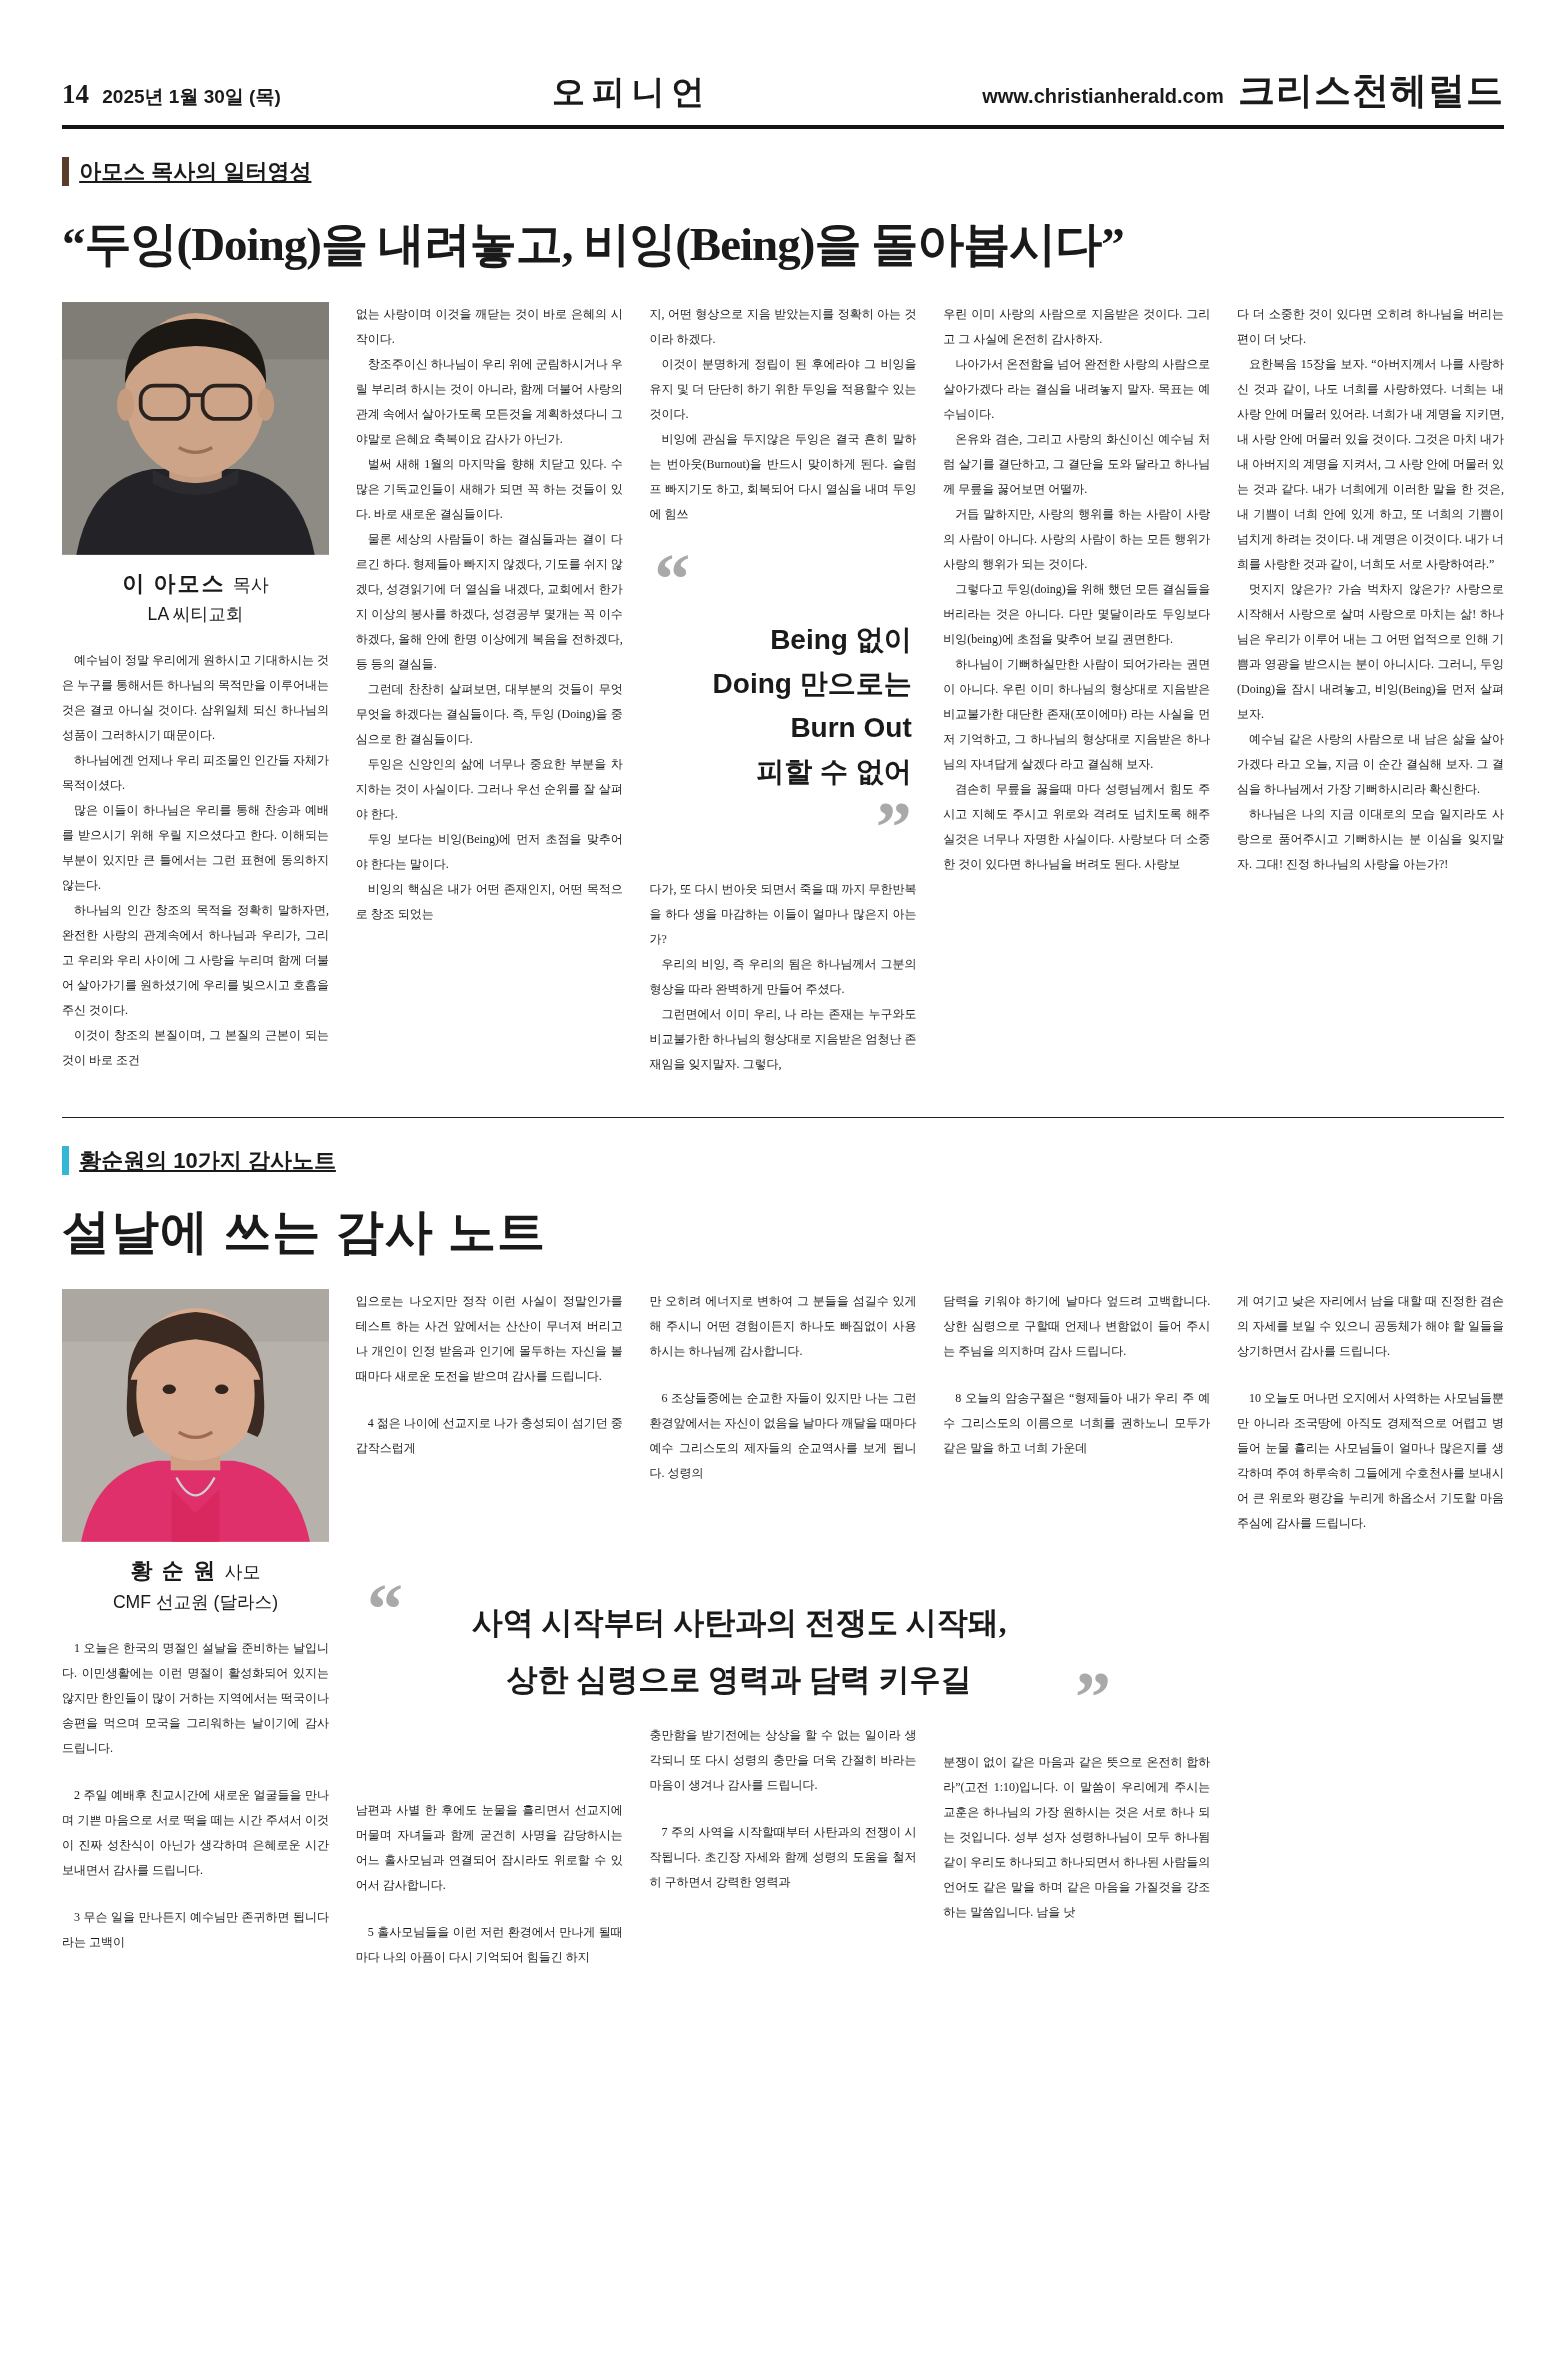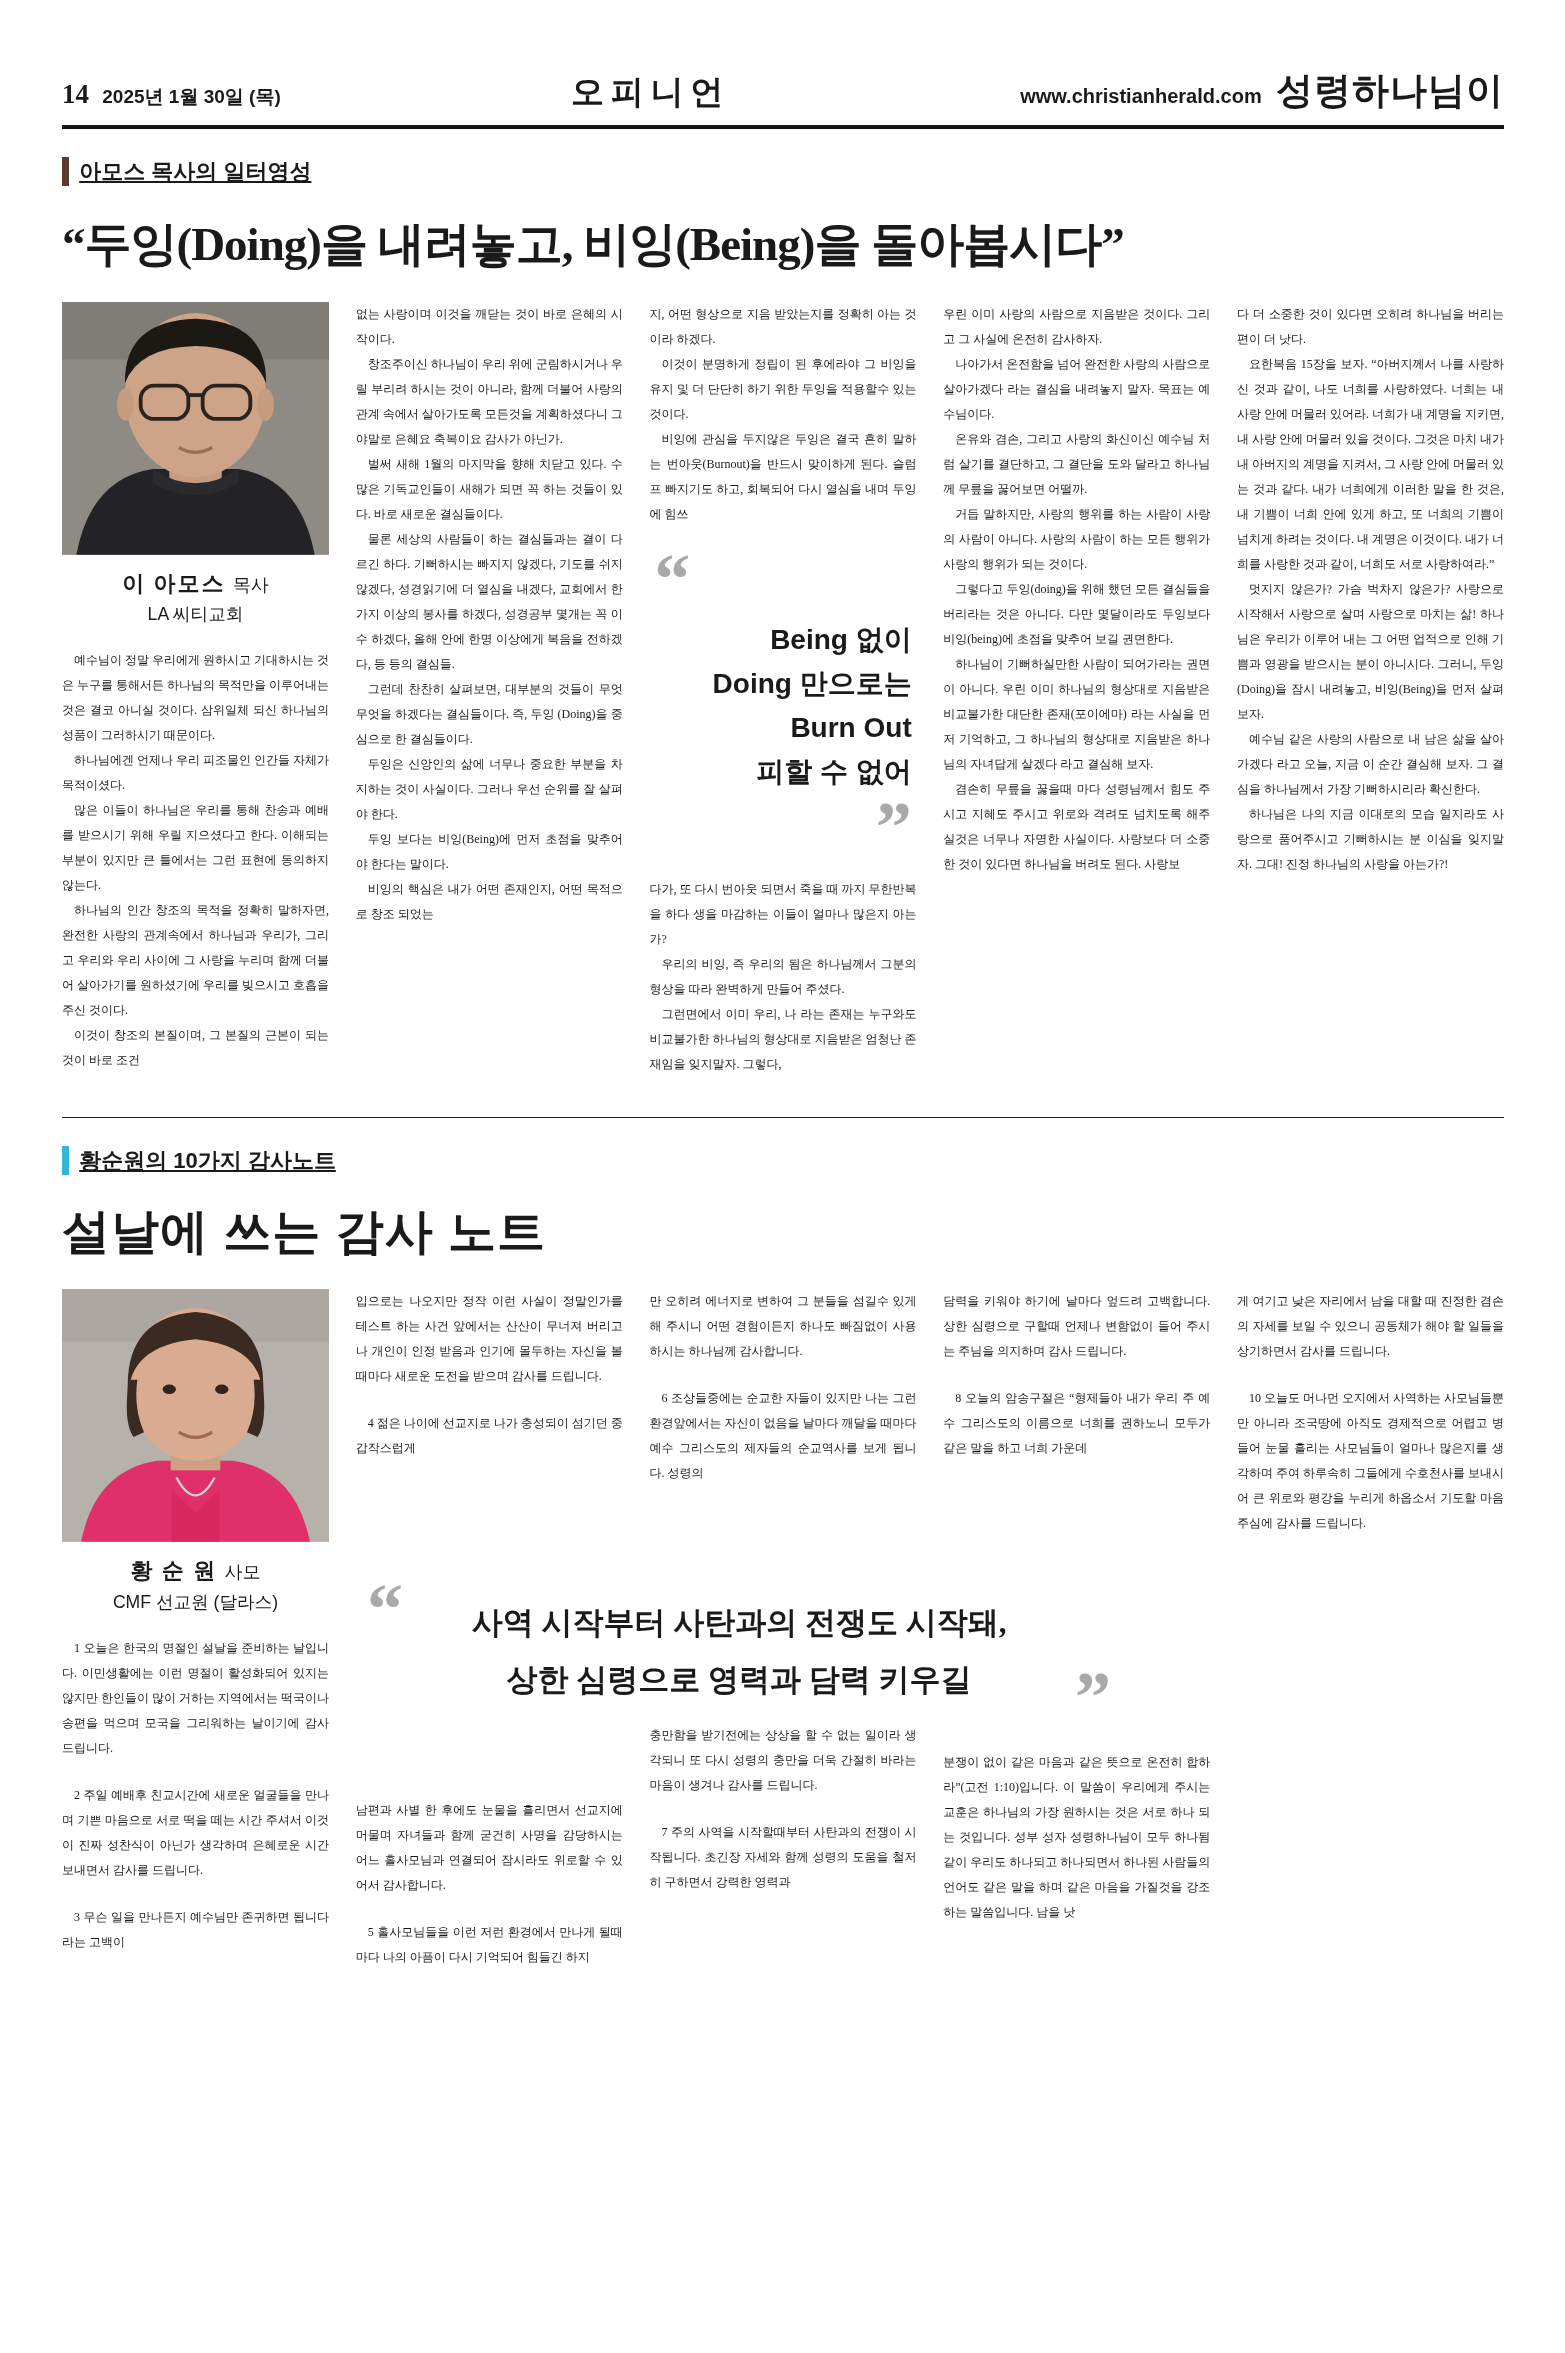--- a/index.html
+++ b/index.html
@@ -65,21 +65,21 @@
 <div class="page">
 
   <div class="hdr">
     <div class="hdr-left">
       <span class="pageno">14</span>
       <span class="dateline">2025년 1월 30일 (목)</span>
     </div>
     <div class="section-name">오피니언</div>
     <div class="hdr-right">
       <span class="website">www.christianherald.com</span>
-      <span class="masthead">성령하나님이</span>
+      <span class="masthead">크리스천헤럴드</span>
     </div>
   </div>
 
   <div class="a1">
     <div class="kicker">
       <span class="kicker-bar k1"></span>
       <span class="kicker-label">아모스 목사의 일터영성</span>
     </div>
     <h1 class="headline h1">“두잉(Doing)을 내려놓고, 비잉(Being)을 돌아봅시다”</h1>
 
@@ -115,21 +115,21 @@
             <p>하나님의 인간 창조의 목적을 정확히 말하자면, 완전한 사랑의 관계속에서 하나님과 우리가, 그리고 우리와 우리 사이에 그 사랑을 누리며 함께 더불어 살아가기를 원하셨기에 우리를 빚으시고 호흡을 주신 것이다.</p>
             <p>이것이 창조의 본질이며, 그 본질의 근본이 되는 것이 바로 조건</p>
           </div>
       </div>
 
       <div class="col">
         <div class="coltext" data-first="cont">
             <p>없는 사랑이며 이것을 깨닫는 것이 바로 은혜의 시작이다.</p>
             <p>창조주이신 하나님이 우리 위에 군림하시거나 우릴 부리려 하시는 것이 아니라, 함께 더불어 사랑의 관계 속에서 살아가도록 모든것을 계획하셨다니 그야말로 은혜요 축복이요 감사가 아닌가.</p>
             <p>벌써 새해 1월의 마지막을 향해 치닫고 있다. 수많은 기독교인들이 새해가 되면 꼭 하는 것들이 있다. 바로 새로운 결심들이다.</p>
-            <p>물론 세상의 사람들이 하는 결심들과는 결이 다르긴 하다. 기뻐하시는 빠지지 않겠다, 기도를 쉬지 않겠다, 성경읽기에 더 열심을 내겠다, 교회에서 한가지 이상의 봉사를 하겠다, 성경공부 몇개는 꼭 이수 하겠다, 올해 안에 한명 이상에게 복음을 전하겠다, 등 등의 결심들.</p>
+            <p>물론 세상의 사람들이 하는 결심들과는 결이 다르긴 하다. 형제들아 빠지지 않겠다, 기도를 쉬지 않겠다, 성경읽기에 더 열심을 내겠다, 교회에서 한가지 이상의 봉사를 하겠다, 성경공부 몇개는 꼭 이수 하겠다, 올해 안에 한명 이상에게 복음을 전하겠다, 등 등의 결심들.</p>
             <p>그런데 찬찬히 살펴보면, 대부분의 것들이 무엇 무엇을 하겠다는 결심들이다. 즉, 두잉 (Doing)을 중심으로 한 결심들이다.</p>
             <p>두잉은 신앙인의 삶에 너무나 중요한 부분을 차지하는 것이 사실이다. 그러나 우선 순위를 잘 살펴야 한다.</p>
             <p>두잉 보다는 비잉(Being)에 먼저 초점을 맞추어야 한다는 말이다.</p>
             <p>비잉의 핵심은 내가 어떤 존재인지, 어떤 목적으로 창조 되었는</p>
           </div>
       </div>
 
       <div class="col">
         <div class="coltext" data-first="cont">
             <p>지, 어떤 형상으로 지음 받았는지를 정확히 아는 것이라 하겠다.</p>

